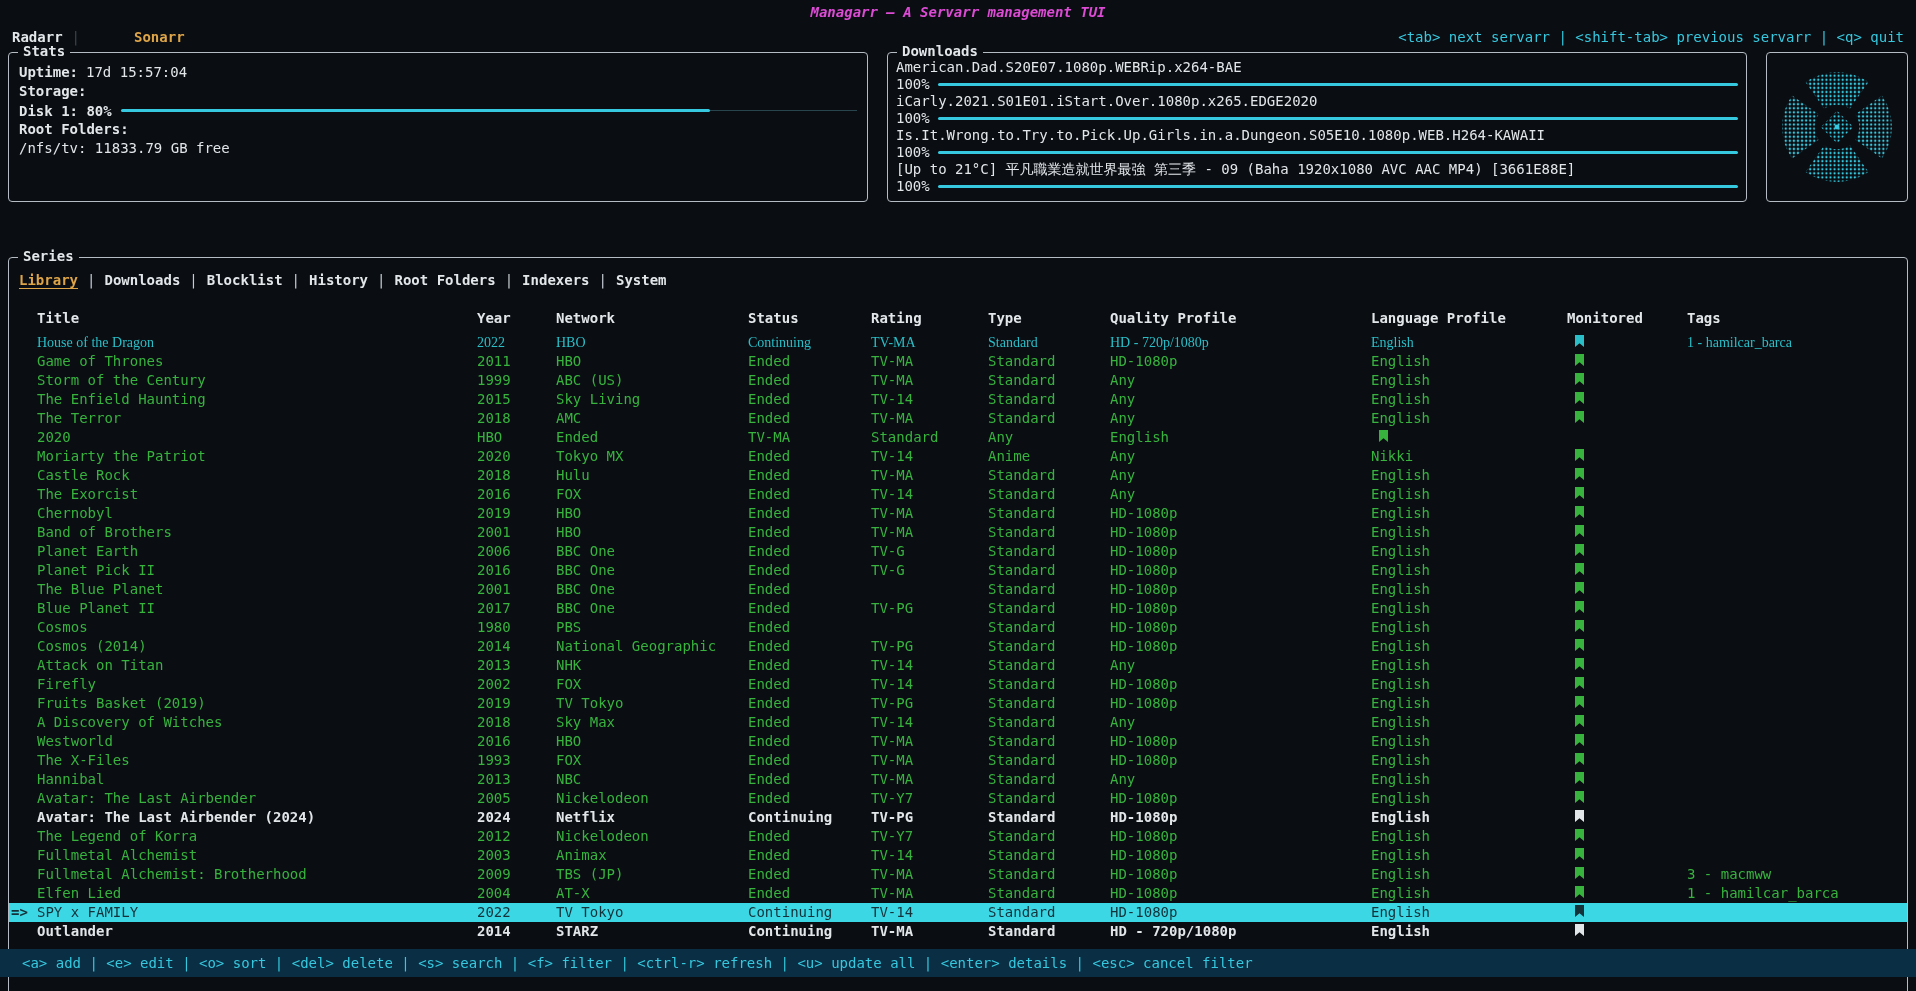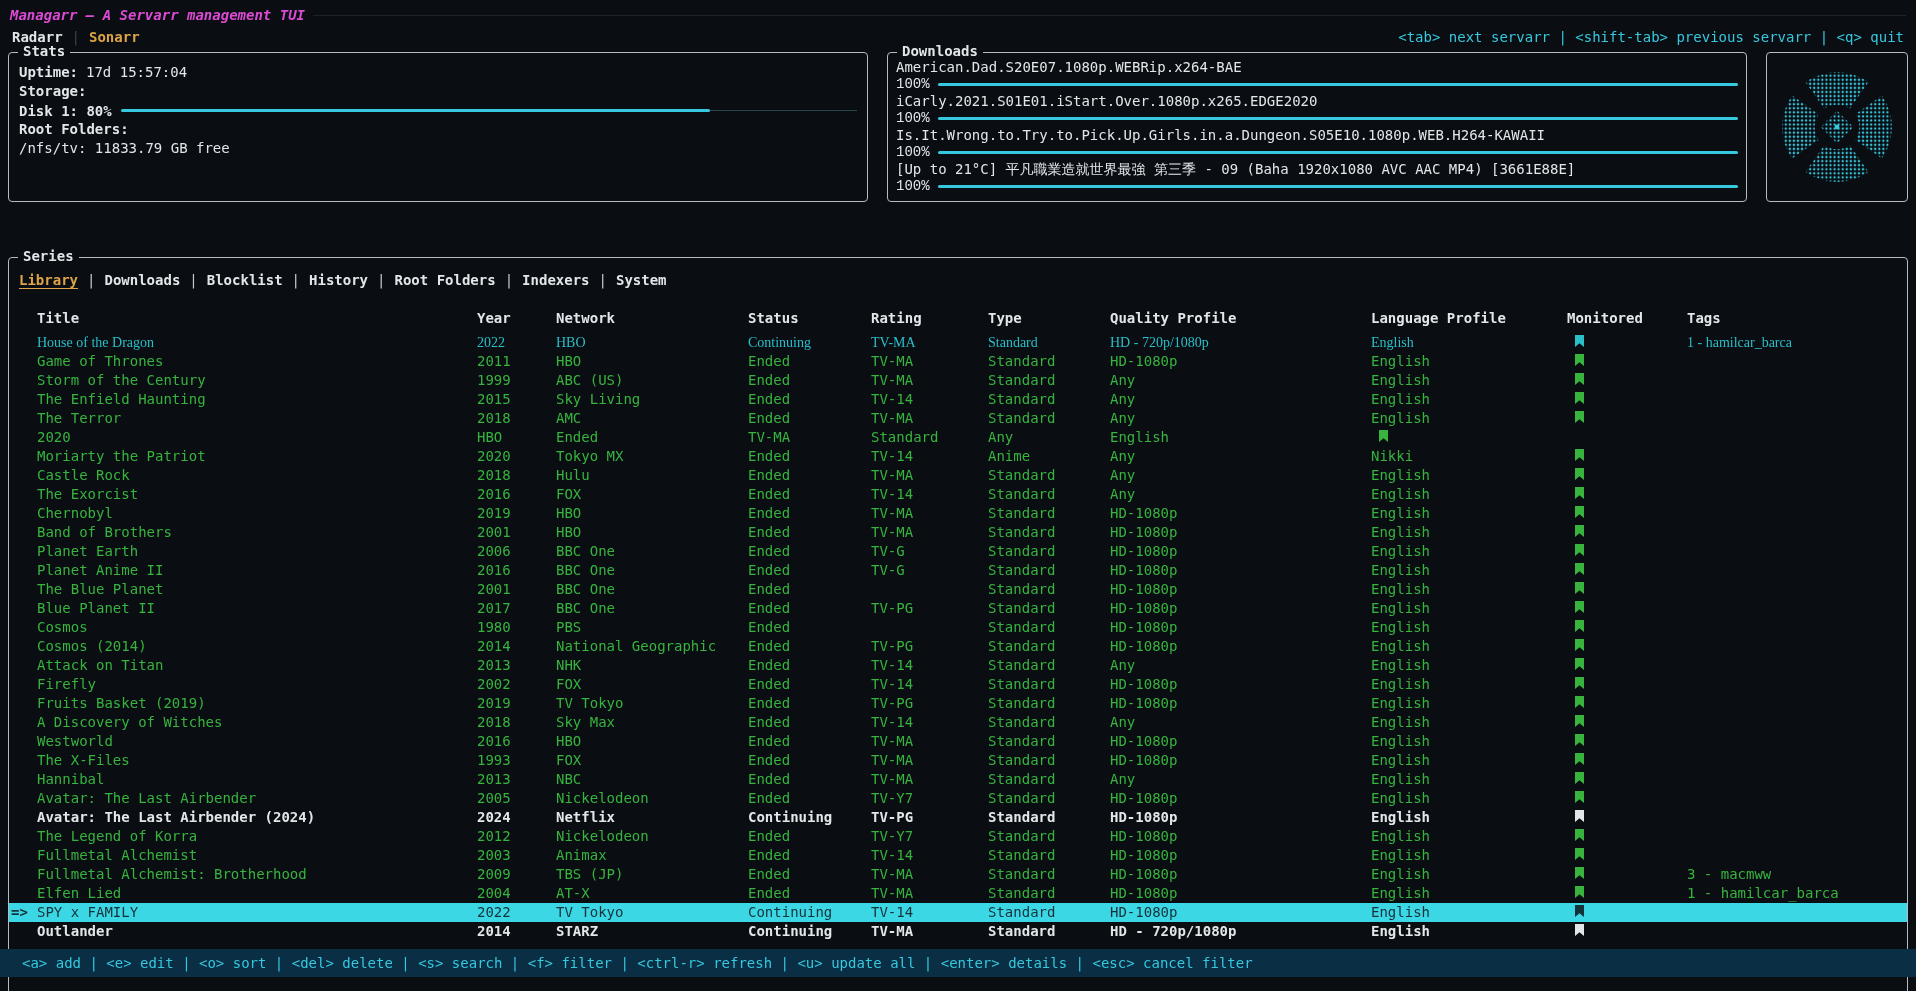--- a/index.html
+++ b/index.html
@@ -6,28 +6,28 @@
     --bg:#0a0e13; --text:#e3e6e9; --magenta:#dc4bd4; --amber:#dda448;
     --cyan:#36c8de; --green:#37b33e; --teal-row:#2abfc8;
     --selected-bg:#3cd7e4; --selected-fg:#14323a;
     --panel-border:#b6bcc4; --footer-bg:#0a2e44; --dim-line:#28454e;
   }
   *{margin:0;padding:0;box-sizing:border-box;}
   html,body{background:#000;}
   .app{width:1916px;height:991px;background:var(--bg);color:var(--text);
     font-family:"DejaVu Sans Mono",monospace;font-size:14px;overflow:hidden;padding-top:4px;position:relative;}
   
-  .titlebar{display:flex;align-items:center;height:22px;padding:0 10px;}
+  .titlebar{display:flex;align-items:center;height:22px;padding:0 10px;flex-direction:column;}
   .app-title{color:var(--magenta);font-style:italic;font-weight:bold;white-space:nowrap;}
   .titlebar-line{flex:1;height:1px;background:#1d2329;margin-left:8px;}
   
   .servarr-tabs{display:flex;align-items:center;height:22px;padding:0 12px;gap:9px;}
   .tab{font-weight:bold;cursor:default;}
   .tab.radarr{color:var(--text);}
-  .tab.sonarr{color:var(--amber);}
+  .tab.sonarr{color:var(--amber);margin-left:45px;}
   .tabsep{color:#3c444c;}
   .top-help{margin-left:auto;color:var(--cyan);white-space:nowrap;}
   
   .top-row{display:flex;gap:19px;margin:4px 8px 12px;height:150px;}
   .panel{position:relative;border:1px solid var(--panel-border);border-radius:4px;background:var(--bg);}
   .panel-title{position:absolute;top:-10px;left:9px;background:var(--bg);padding:0 5px;font-weight:bold;color:var(--text);white-space:nowrap;}
   .stats{flex:0 0 860px;padding:10px 10px 0;}
   .downloads{flex:1;padding:6px 8px 0;}
   .logo-box{flex:0 0 142px;display:flex;align-items:center;justify-content:center;color:var(--cyan);}
   
@@ -35,21 +35,21 @@
   .stat-label{font-weight:bold;}
   .stat-value{margin-left:8px;}
   .stat-value.v16{margin-left:16px;}
   .stat-value.nosp{margin-left:0;}
   .disk-line{display:flex;align-items:center;height:19px;}
   .gauge{position:relative;flex:1;height:19px;margin-left:9px;}
   .gauge::before{content:"";position:absolute;left:0;right:0;top:9px;height:1px;background:var(--dim-line);}
   .gauge-fill{position:absolute;left:0;top:8px;height:3px;background:var(--cyan);border-radius:2px;}
   
   .dl-name{height:17px;line-height:17px;white-space:nowrap;overflow:hidden;color:var(--text);}
-  .dl-gauge{display:flex;align-items:center;height:17px;line-height:17px;font-family:Liberation Mono, monospace;}
+  .dl-gauge{display:flex;align-items:center;height:17px;line-height:17px;}
   .dl-pct{white-space:nowrap;}
   .dl-gauge .gauge{height:17px;margin-left:8px;}
   .dl-gauge .gauge::before{top:8px;}
   .dl-gauge .gauge-fill{top:7px;}
   
   .series{margin:55px 8px 0;height:764px;padding:13px 0 0;}
   .series-tabs{padding:0 0 0 10px;height:19px;line-height:19px;display:flex;align-items:center;font-weight:bold;white-space:nowrap;}
   .stab{color:var(--text);cursor:default;}
   .stab.active{color:var(--amber);text-decoration:underline;text-underline-offset:3px;}
   .tsep{color:#c6cbd1;margin:0 9px;font-weight:normal;}
@@ -355,21 +355,21 @@
             <span class="cell">Ended</span>
             <span class="cell">TV-G</span>
             <span class="cell">Standard</span>
             <span class="cell">HD-1080p</span>
             <span class="cell">English</span>
             <span class="cell"><span class="bookmark"></span></span>
             <span class="cell"></span>
           </div>
           <div class="trow row-green">
             <span class="cell pfx"></span>
-            <span class="cell">Planet Anime II</span>
+            <span class="cell">Planet Pick II</span>
             <span class="cell">2016</span>
             <span class="cell">BBC One</span>
             <span class="cell">Ended</span>
             <span class="cell">TV-G</span>
             <span class="cell">Standard</span>
             <span class="cell">HD-1080p</span>
             <span class="cell">English</span>
             <span class="cell"><span class="bookmark"></span></span>
             <span class="cell"></span>
           </div>

